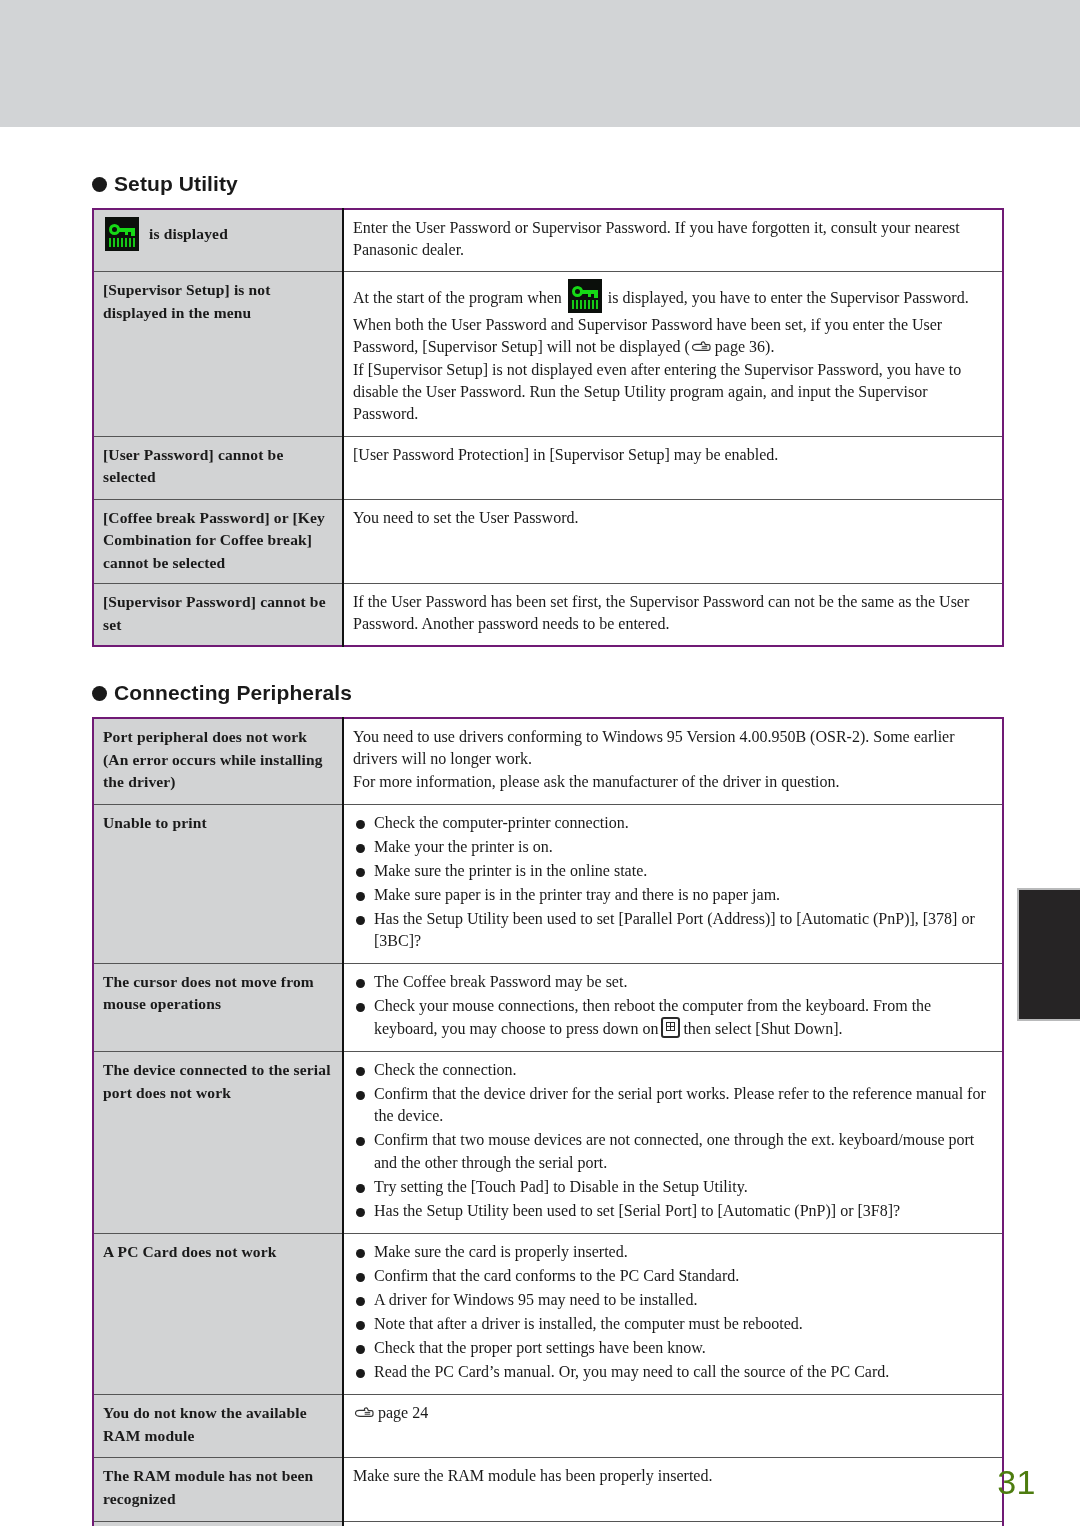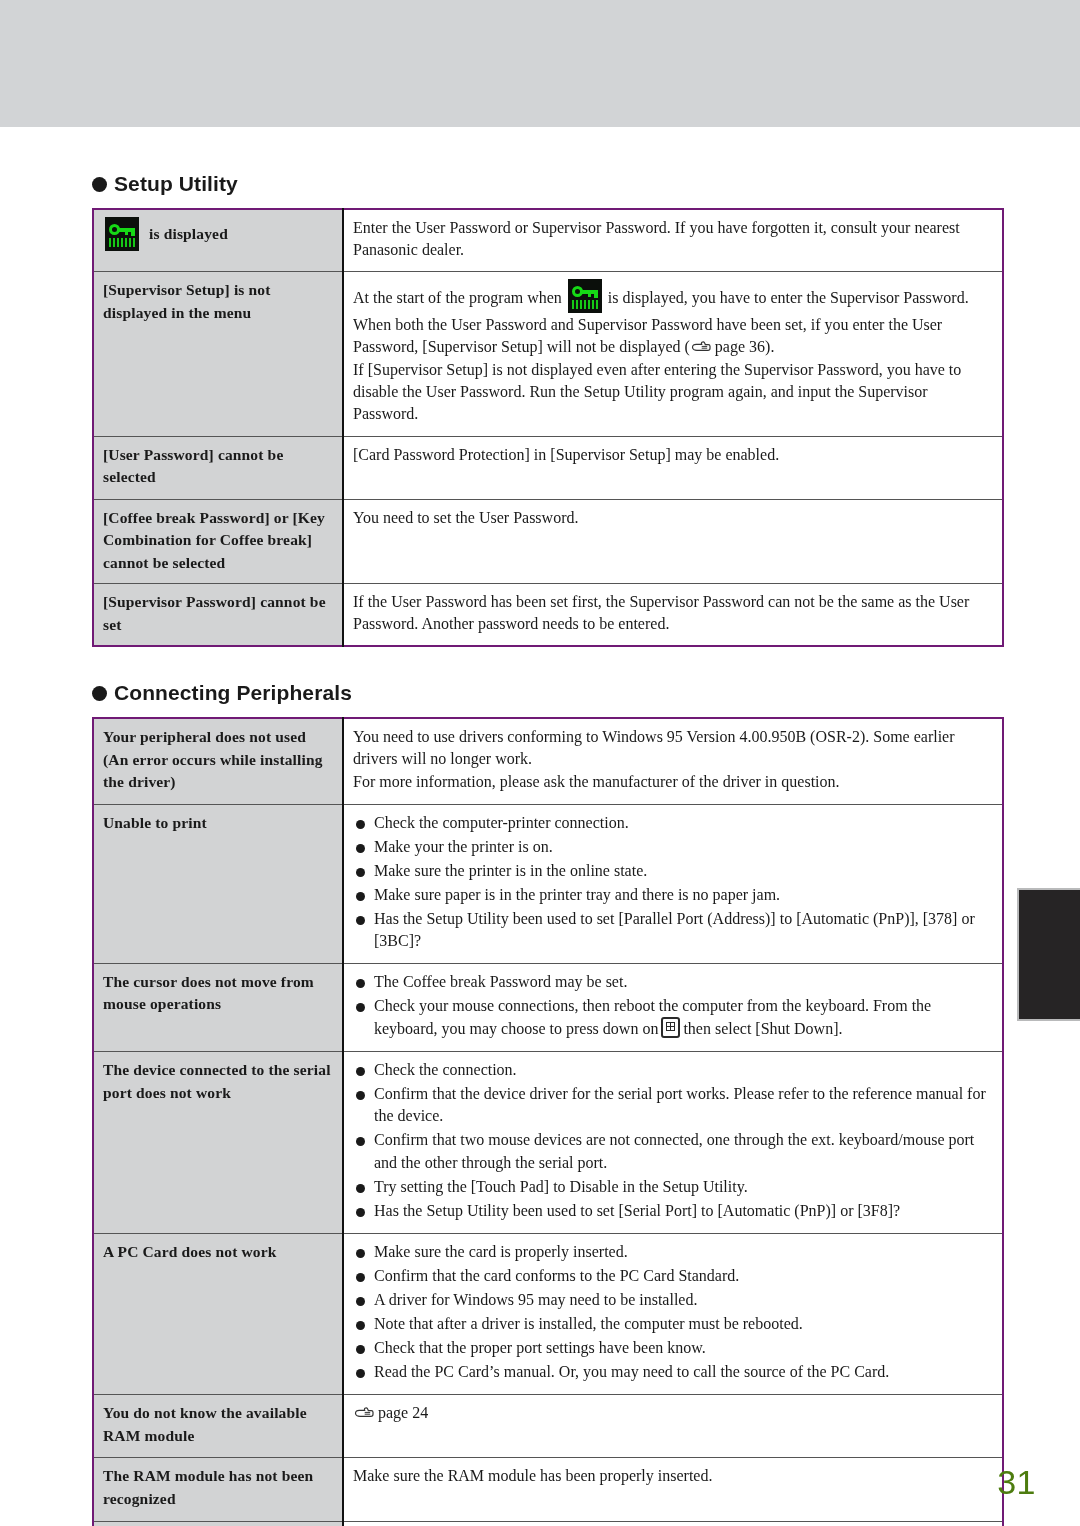--- a/index.html
+++ b/index.html
@@ -282,21 +282,21 @@
                   <path d="M10.7 6.4 L16.2 6.4 M10.7 8.2 L16.2 8.2" stroke="#333" stroke-width="1"></path>
                 </svg></span><span class="seepage">page 36</span><span>).</span>
           </p>
           <p>If [Supervisor Setup] is not displayed even after entering the Supervisor Password, you have to disable the User Password. Run the Setup Utility program again, and input the Supervisor Password.</p>
         </td>
       </tr>
 
       <tr>
         <td class="sym">[User Password] cannot be selected</td>
         <td class="desc">
-          <p>[Card Password Protection] in [Supervisor Setup] may be enabled.</p>
+          <p>[User Password Protection] in [Supervisor Setup] may be enabled.</p>
           <p style="visibility:hidden">&nbsp;</p>
         </td>
       </tr>
 
       <tr>
         <td class="sym">[Coffee break Password] or [Key Combination for Coffee break] cannot be selected</td>
         <td class="desc">
           <p>You need to set the User Password.</p>
         </td>
       </tr>
@@ -314,21 +314,21 @@
 
   <div class="section-heading">
     <span class="dot"></span>
     <span>Connecting Peripherals</span>
   </div>
 
   <table class="tshoot">
     <tbody>
 
       <tr>
-        <td class="sym">Your peripheral does not used (An error occurs while installing the driver)</td>
+        <td class="sym">Port peripheral does not work (An error occurs while installing the driver)</td>
         <td class="desc">
           <p>You need to use drivers conforming to Windows 95 Version 4.00.950B (OSR-2).  Some earlier drivers will no longer work.</p>
           <p>For more information, please ask the manufacturer of the driver in question.</p>
         </td>
       </tr>
 
       <tr>
         <td class="sym">Unable to print</td>
         <td class="desc">
           <ul class="bullets">

